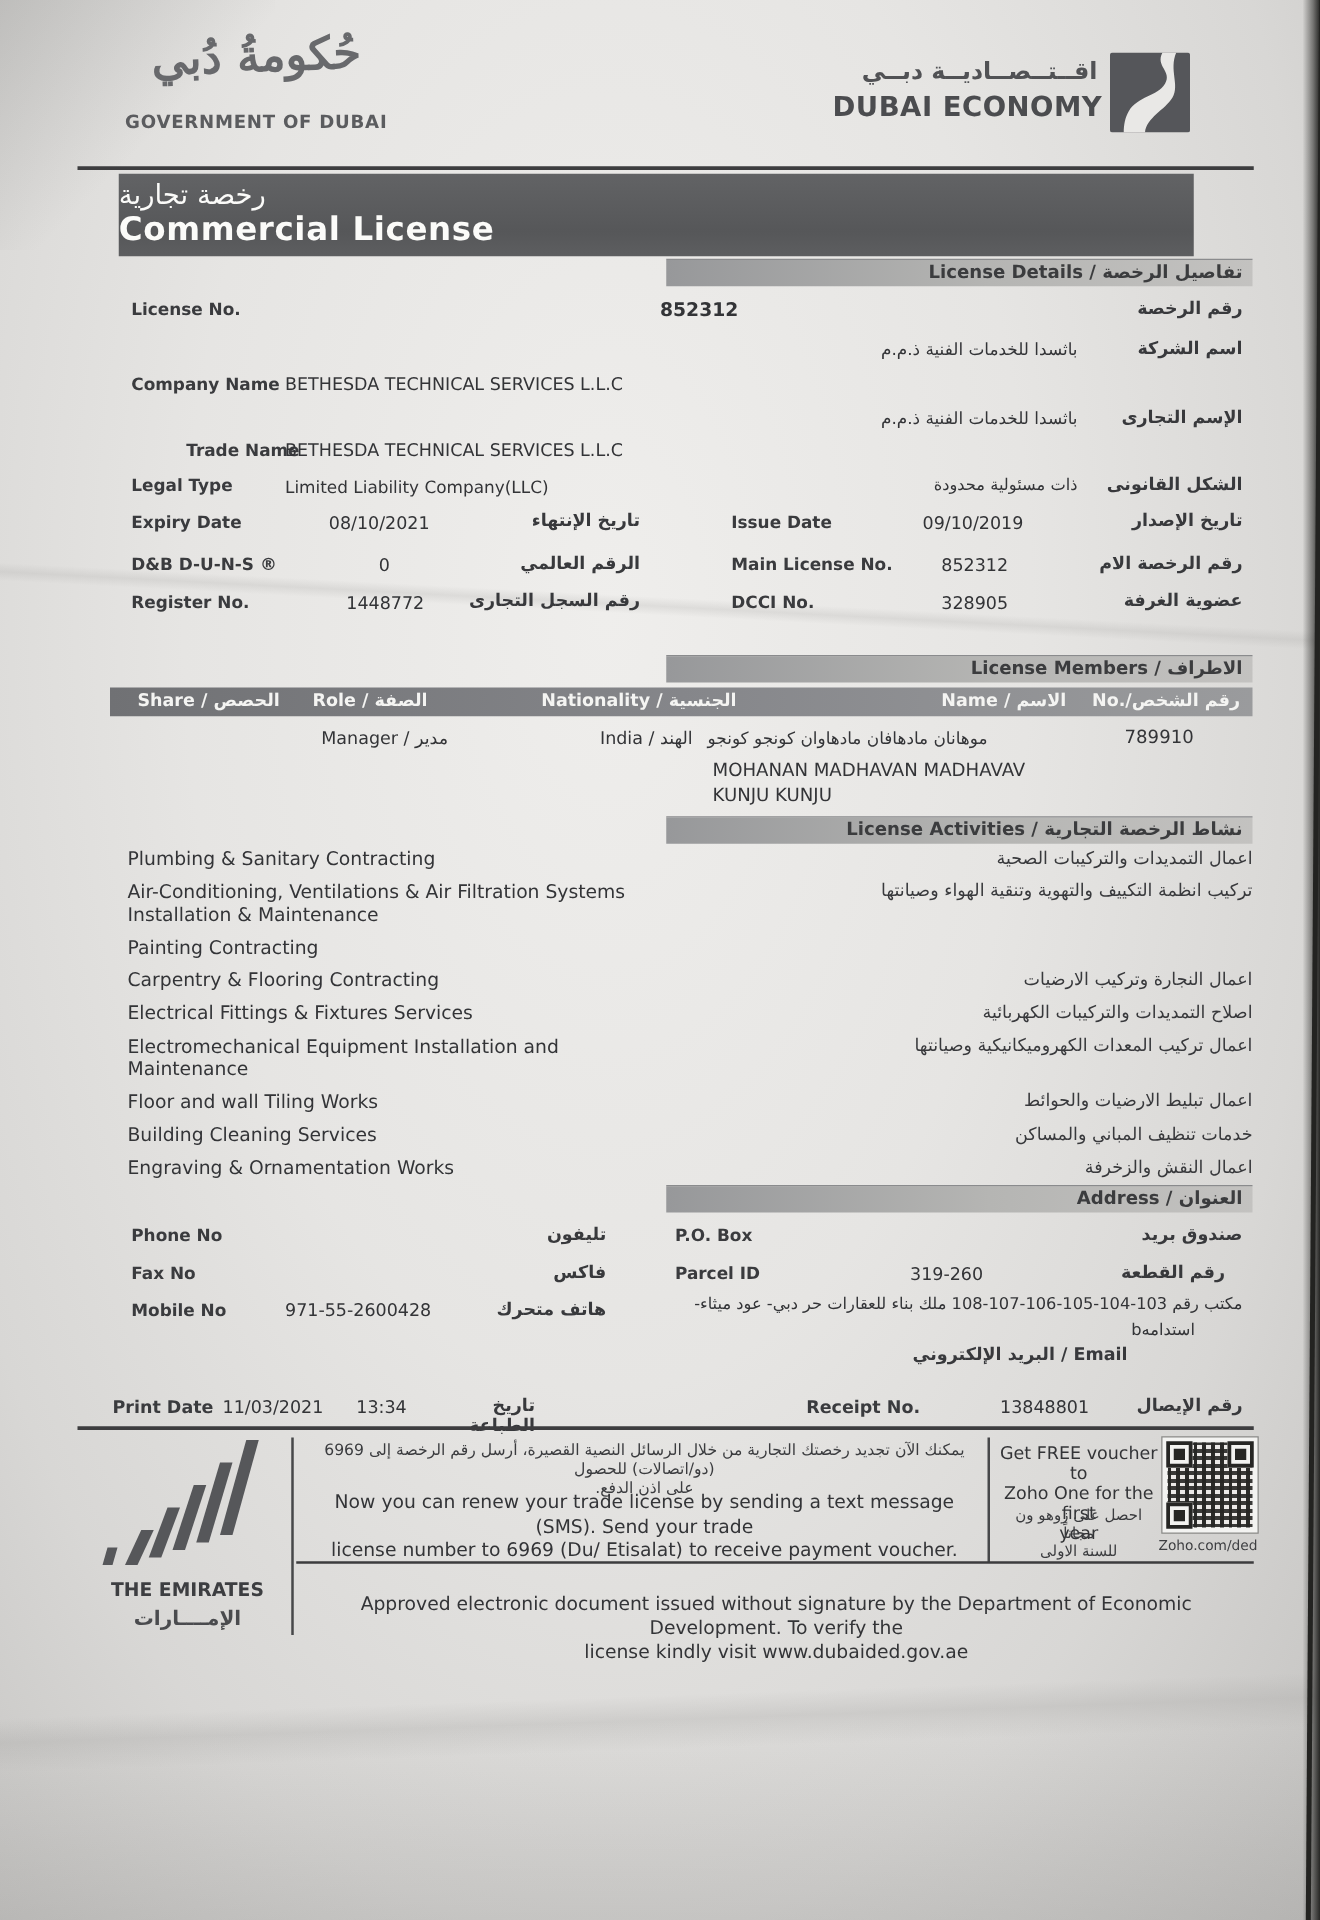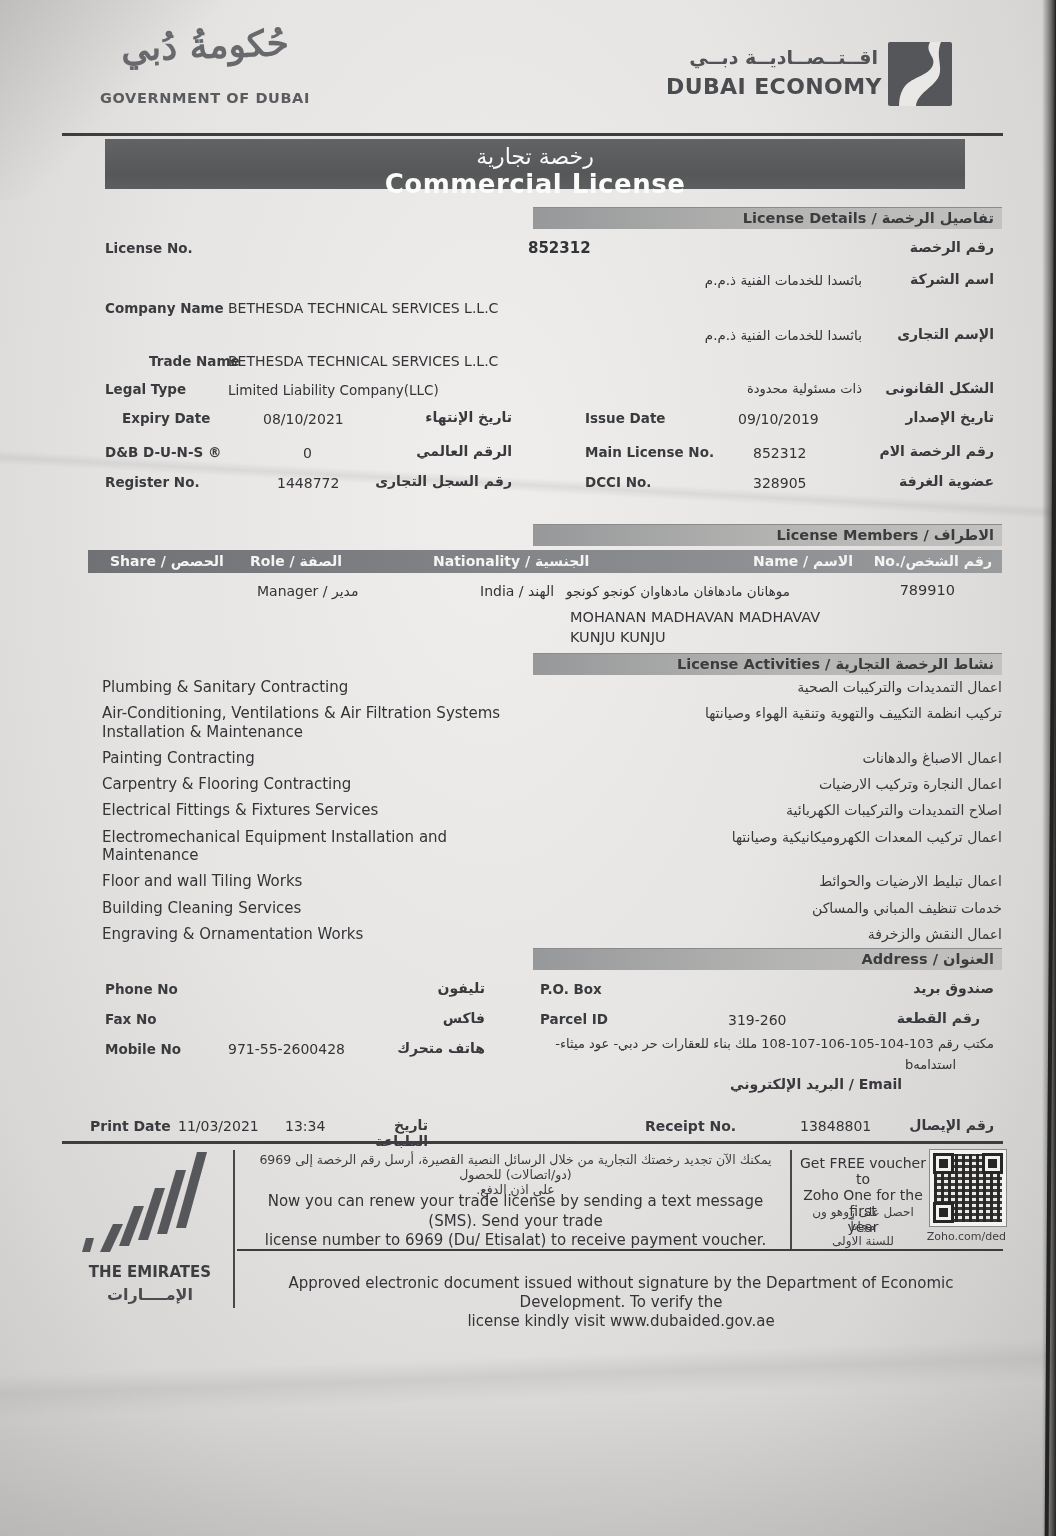--- a/index.html
+++ b/index.html
@@ -26,23 +26,23 @@
   .lbl{font-weight:bold;font-size:13.5px;color:#3a3b3e;}
   .val{font-size:14px;color:#333437;}
   .arl{font-weight:bold;font-size:14px;color:#38393c;}
   .rtl{direction:rtl;}
   .rt{text-align:right;}
   .ctr{text-align:center;}
   .pre{white-space:pre-line;}
 
   .rule{position:absolute;background:#3d3d3f;}
 
-  .banner{position:absolute;left:105px;top:139px;width:860px;height:50px;
+  .banner{position:absolute;left:95px;top:139px;width:860px;height:66px;
     background:linear-gradient(180deg,#626365,#565759 70%,#5d5e60);
-    text-align:center;color:#fbfbf9;}
+    text-align:left;color:#fbfbf9;}
   .banner .ar{font-size:22px;padding-top:5px;}
   .banner .en{font-size:26px;font-weight:bold;letter-spacing:.5px;}
 
   .secbar{position:absolute;left:533px;width:469px;height:22px;box-sizing:border-box;
     background:linear-gradient(90deg,#97989a 0%,#b5b5b3 55%,#c3c2c0 100%);
     text-align:right;padding:2px 8px 0 0;font-weight:bold;font-size:14.5px;color:#3b3c3e;
     border-top:1px solid #8a8b8d;}
 
   .thead{position:absolute;left:88px;top:550px;width:914px;height:23px;
     background:linear-gradient(90deg,#707174 0%,#85868a 50%,#9a9b9d 100%);
@@ -109,21 +109,21 @@
   <div class="abs rtl rt nw" style="right:194px;top:327px;width:400px;font-size:13.5px;">باثسدا للخدمات الفنية ذ.م.م</div>
 
   <div class="abs lbl nw" style="left:105px;top:353px;margin-left:44px;">Trade Name</div>
   <div class="abs val nw" style="left:228px;top:353px;">BETHESDA TECHNICAL SERVICES L.L.C</div>
 
   <div class="abs lbl nw" style="left:105px;top:381px;">Legal Type</div>
   <div class="abs nw" style="left:228px;top:382px;font-size:13.5px;">Limited Liability Company(LLC)</div>
   <div class="abs rtl rt nw" style="right:194px;top:381px;width:300px;font-size:13px;">ذات مسئولية محدودة</div>
   <div class="abs arl rt" style="right:62px;top:380px;width:200px;">الشكل القانونى</div>
 
-  <div class="abs lbl nw" style="left:122px;top:410px;">Expiry Date</div>
+  <div class="abs lbl nw" style="left:105px;top:410px;">Expiry Date</div>
   <div class="abs val nw" style="left:263px;top:411px;">08/10/2021</div>
   <div class="abs arl rt" style="left:332px;top:409px;width:180px;">تاريخ الإنتهاء</div>
   <div class="abs lbl nw" style="left:585px;top:410px;">Issue Date</div>
   <div class="abs val nw" style="left:738px;top:411px;">09/10/2019</div>
   <div class="abs arl rt" style="right:62px;top:409px;width:200px;">تاريخ الإصدار</div>
 
   <div class="abs lbl nw" style="left:105px;top:444px;">D&amp;B D-U-N-S ®</div>
   <div class="abs val nw" style="left:303px;top:445px;">0</div>
   <div class="abs arl rt" style="left:332px;top:443px;width:180px;">الرقم العالمي</div>
   <div class="abs lbl nw" style="left:585px;top:444px;">Main License No.</div>
@@ -159,21 +159,20 @@
       <div class="act-en">Plumbing &amp; Sanitary Contracting</div>
       <div class="act-ar">اعمال التمديدات والتركيبات الصحية</div>
     </div>
     <div class="actrow">
       <div class="act-en">Air-Conditioning, Ventilations &amp; Air Filtration Systems
 Installation &amp; Maintenance</div>
       <div class="act-ar">تركيب انظمة التكييف والتهوية وتنقية الهواء وصيانتها</div>
     </div>
     <div class="actrow">
       <div class="act-en">Painting Contracting</div>
-      <div class="act-ar">اعمال الاصباغ والدهانات</div>
     </div>
     <div class="actrow">
       <div class="act-en">Carpentry &amp; Flooring Contracting</div>
       <div class="act-ar">اعمال النجارة وتركيب الارضيات</div>
     </div>
     <div class="actrow">
       <div class="act-en">Electrical Fittings &amp; Fixtures Services</div>
       <div class="act-ar">اصلاح التمديدات والتركيبات الكهربائية</div>
     </div>
     <div class="actrow">

